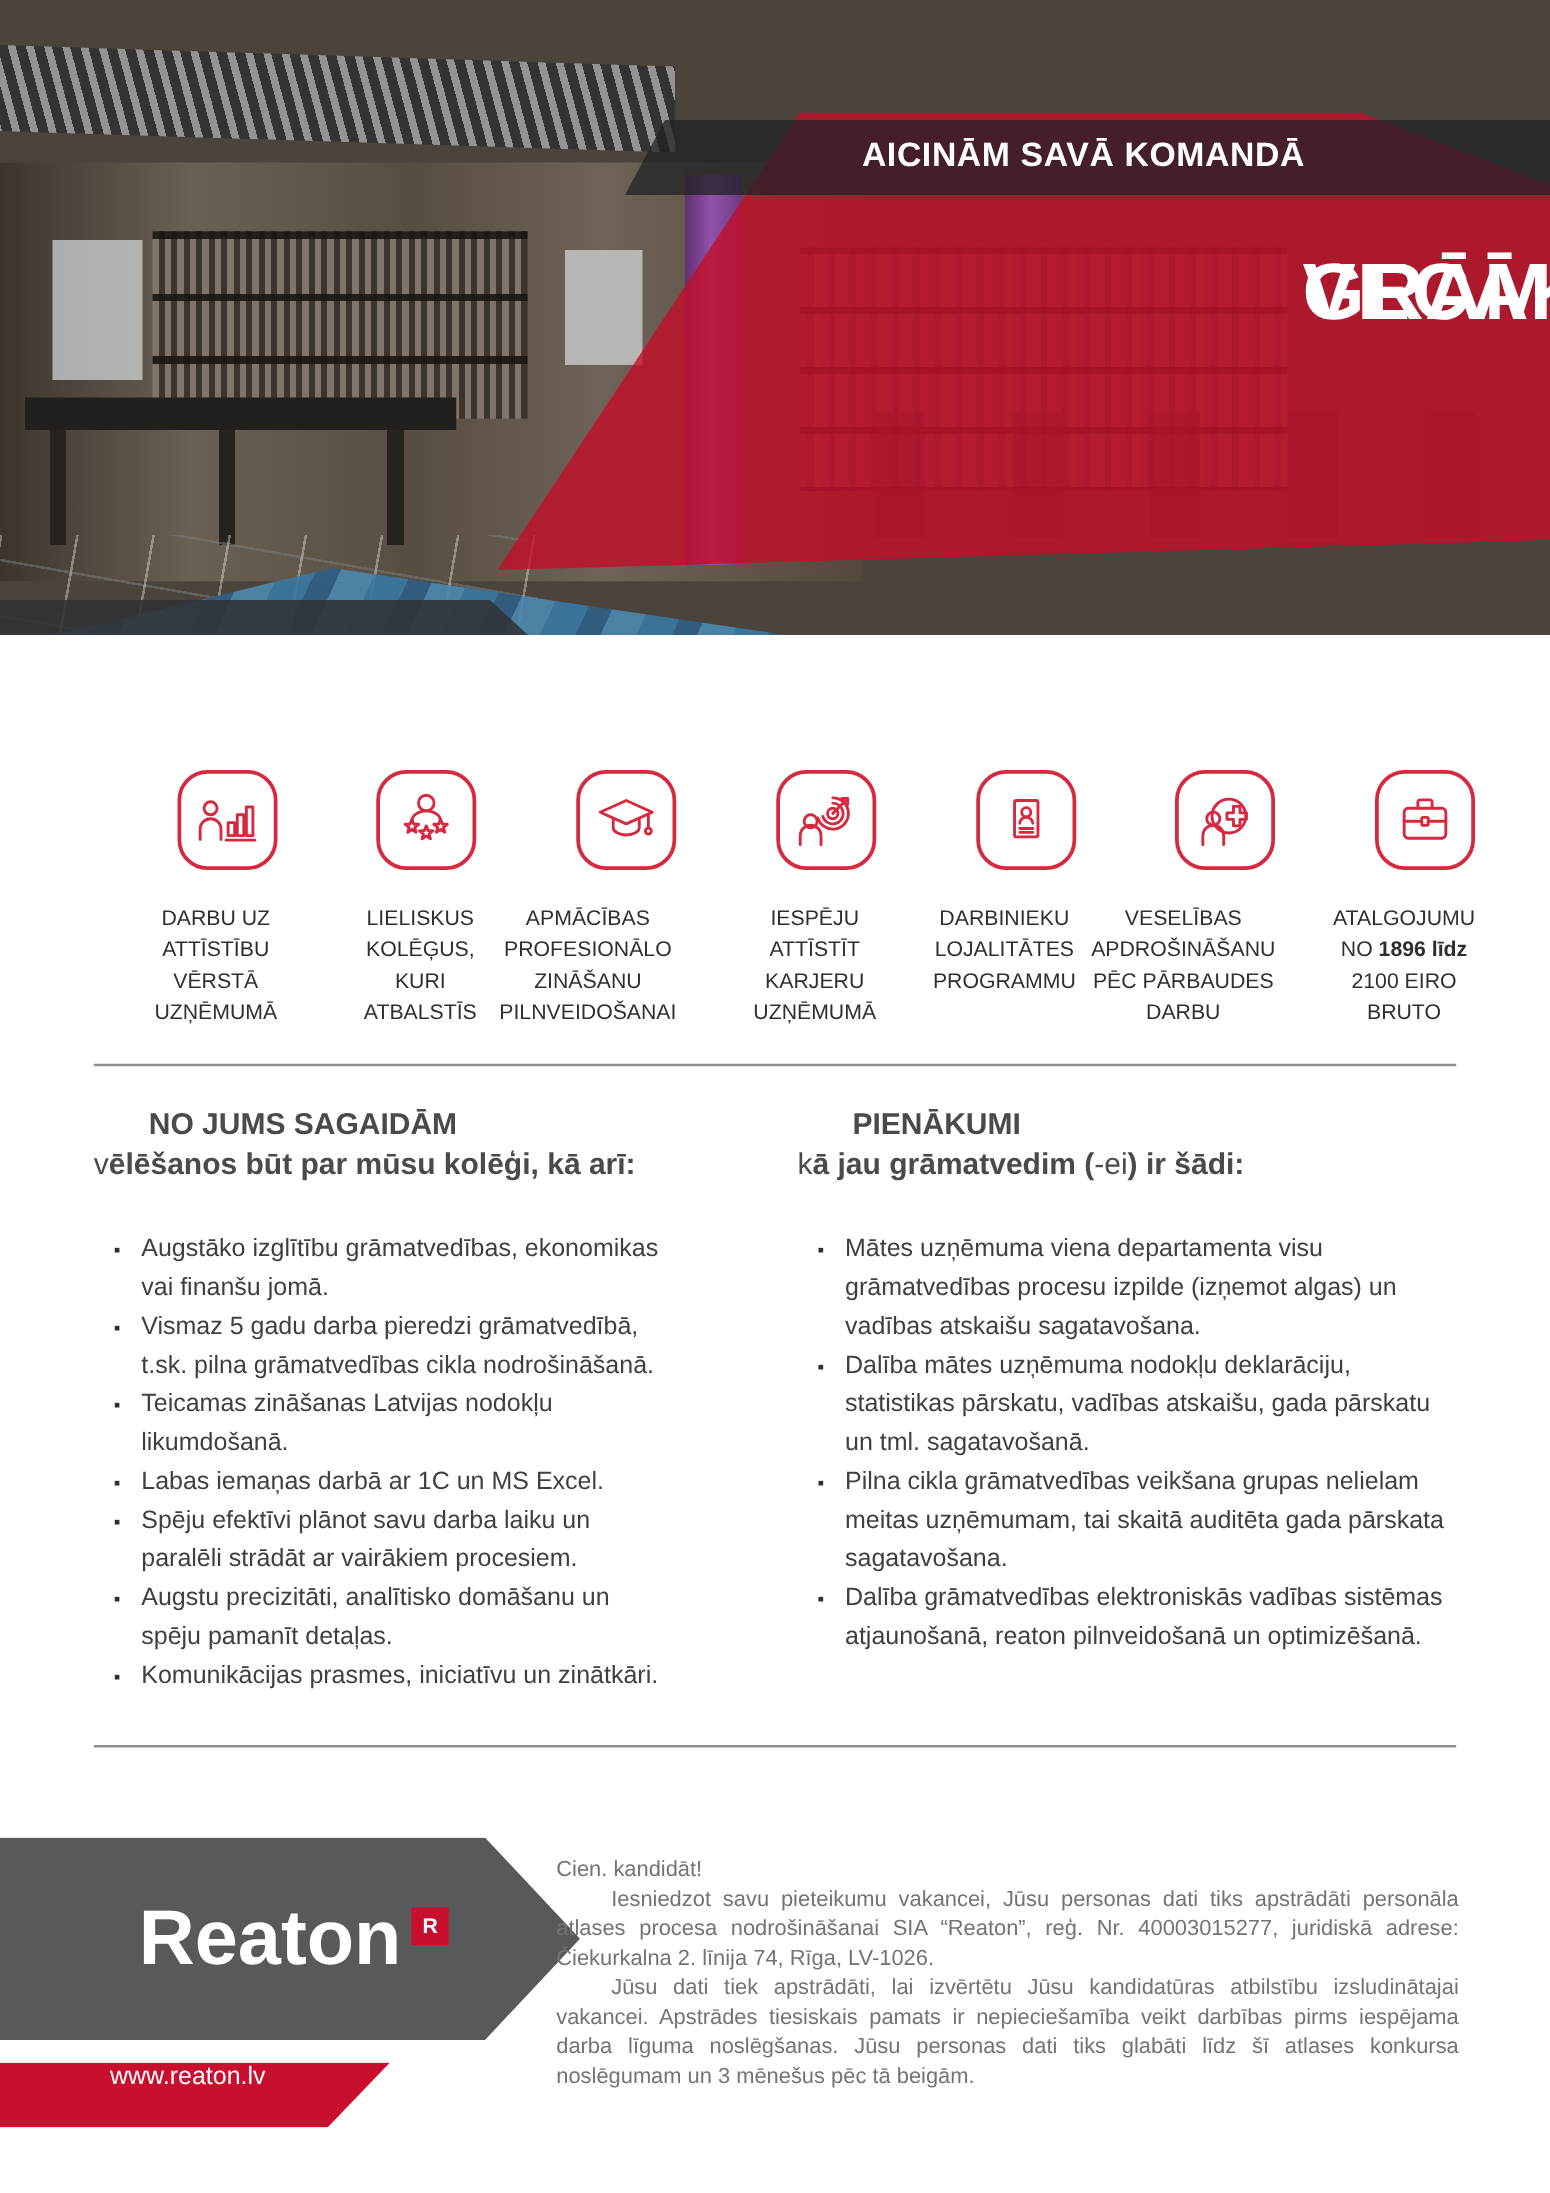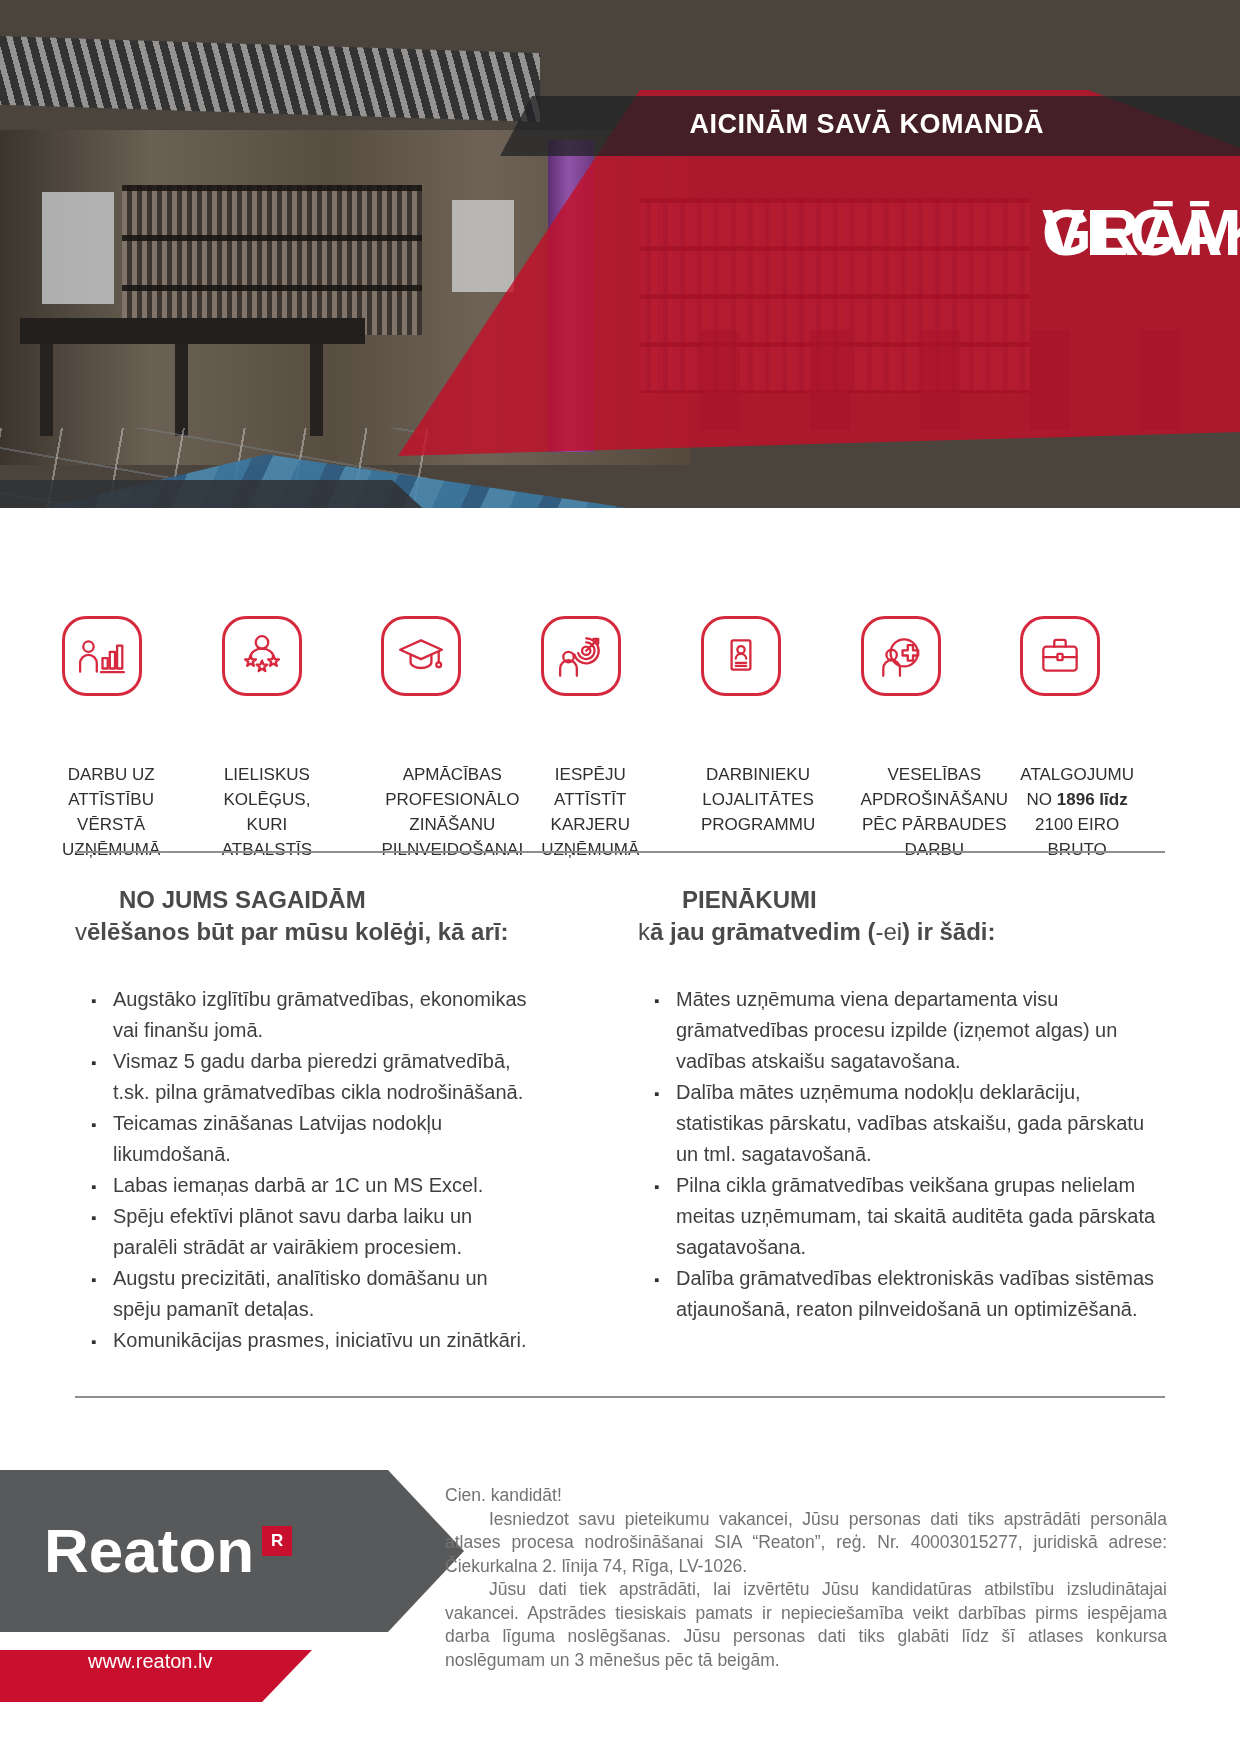--- a/index.html
+++ b/index.html
@@ -28,42 +28,42 @@
 
   .overlay-red{left:0;top:0;width:1240px;height:583px;clip-path:polygon(640px 90px,1088px 90px,1240px 148px,1240px 432px,398px 456px);background:rgba(196,14,40,.8);}
   .overlay-topband{left:0;top:0;width:1240px;height:583px;clip-path:polygon(532px 96px,1240px 96px,1240px 156px,500px 156px);background:rgba(33,34,38,.75);}
   .topband-text{top:108px;right:196px;font-weight:bold;font-size:27px;line-height:32px;color:#fff;letter-spacing:.5px;}
   .hero-title{top:196px;right:198px;text-align:right;color:#fff;font-weight:bold;font-size:64px;line-height:75px;letter-spacing:1px;}
   .overlay-offerband{left:0;top:0;width:1240px;height:583px;clip-path:polygon(0 480px,392px 480px,504px 583px,0 583px);background:rgba(48,50,54,.88);}
   .offer-text{top:514px;left:143px;font-weight:bold;font-size:19px;line-height:34px;color:#22c55e;letter-spacing:1px;}
 
   
   .benefits{position:absolute;top:616px;left:62px;width:1118px;display:flex;}
-  .benefit{flex:1;display:flex;flex-direction:column;align-items:flex-start;gap:40px;}
+  .benefit{flex:1;display:flex;flex-direction:column;align-items:flex-end;}
   .icon-box{width:80px;height:80px;border:3px solid #d6293e;border-radius:24px;display:flex;align-items:center;justify-content:center;box-sizing:border-box;}
   .icon-box svg{width:50px;height:50px;stroke:#d6293e;fill:none;stroke-width:2.2;stroke-linecap:round;stroke-linejoin:round;}
   .benefit-label{margin-top:26px;text-align:center;font-size:17px;line-height:25px;color:#2f2f2f;}
   .benefit-label div{white-space:nowrap;}
 
   
   .divider{position:absolute;left:75px;width:1090px;height:2px;background:#8f8f8f;}
   .divider.top{top:851px;}
   .divider.bottom{top:1396px;}
   .sections{position:absolute;top:884px;left:75px;width:1090px;display:flex;}
   .col-left{width:480px;}
   .col-right{margin-left:83px;width:527px;}
   .sec-title{font-size:24px;font-weight:bold;color:#4a4a4a;line-height:32px;margin-left:44px;}
   .sec-sub{font-size:24px;color:#4a4a4a;line-height:32px;}
   ul.bullets{margin:36px 0 0;padding:0;list-style:none;font-size:20px;line-height:31px;color:#3f3f3f;}
   ul.bullets li{padding-left:38px;position:relative;max-width:425px;}
   .col-right ul.bullets li{max-width:505px;}
   ul.bullets li::before{content:"▪";position:absolute;left:16px;top:1px;font-size:15px;color:#2f2f2f;}
 
   
-  .footer-banner{position:absolute;left:0;top:1470px;width:470px;height:162px;background:#58595b;clip-path:polygon(0 0,388px 0,464px 81px,388px 162px,0 162px);display:flex;align-items:center;padding-left:44px;box-sizing:border-box;}
+  .footer-banner{position:absolute;left:0;top:1470px;width:470px;height:162px;background:#58595b;clip-path:polygon(0 0,388px 0,464px 81px,388px 162px,0 162px);display:flex;align-items:center;padding-left:111px;box-sizing:border-box;}
   .logo-row{display:flex;align-items:flex-start;}
   .logo-text{font-size:62px;line-height:66px;color:#fff;font-weight:600;}
   .logo-mark{width:30px;height:30px;margin:8px 0 0 8px;background:#c8102e;color:#fff;font-size:17px;font-weight:bold;display:flex;align-items:center;justify-content:center;}
   .footer-redbar{position:absolute;left:0;top:1650px;width:320px;height:52px;background:#c8102e;clip-path:polygon(0 0,312px 0,262px 52px,0 52px);display:flex;align-items:flex-start;padding-left:88px;box-sizing:border-box;}
   .website{color:#fff;font-size:20px;text-decoration:none;}
   .footer-note{position:absolute;left:445px;top:1484px;width:722px;font-size:17.5px;line-height:23.5px;color:#737373;text-align:justify;}
   .footer-note p{margin:0;}
   .footer-note p.ind{text-indent:44px;}
 </style>
 </head>

